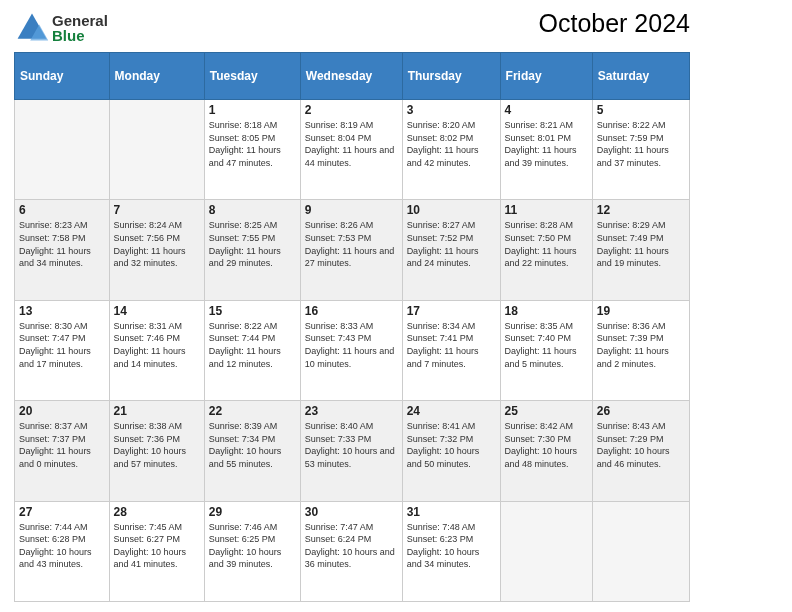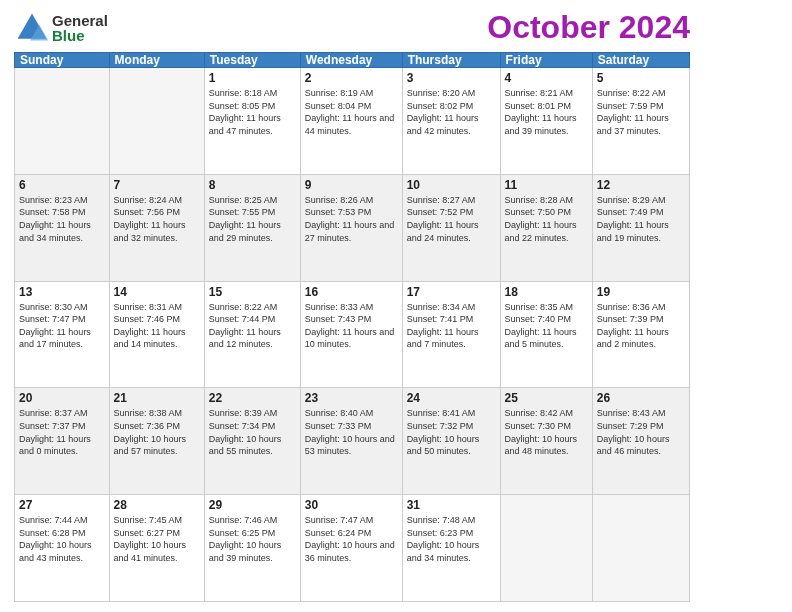--- a/index.html
+++ b/index.html
@@ -45,40 +45,40 @@
     }
     .logo-icon {
       width: 36px;
       height: 36px;
       margin-right: 2px;
     }
     .title-block {
       text-align: right;
     }
     .month-title {
-      font-size: 32px;
-      font-weight: bold;
-      color: #a21caf;
+      font-size: 25px;
+      font-weight: normal;
+      color: #000000;
       line-height: 1.1;
     }
     .subtitle {
       font-size: 14px;
       color: #444;
     }
     .calendar {
       width: 100%;
       border-collapse: collapse;
       flex: 1;
     }
     .calendar th {
       background: #3a7fc1;
       color: #fff;
       font-size: 12px;
       font-weight: bold;
-      padding: 0 5px;
+      padding: 16px 5px;
       text-align: left;
       border: 1px solid #2d6aa0;
     }
     .calendar td {
       border: 1px solid #ccc;
       vertical-align: top;
       padding: 3px 4px;
       width: 113px;
       height: 80px;
       font-size: 9.5px;

